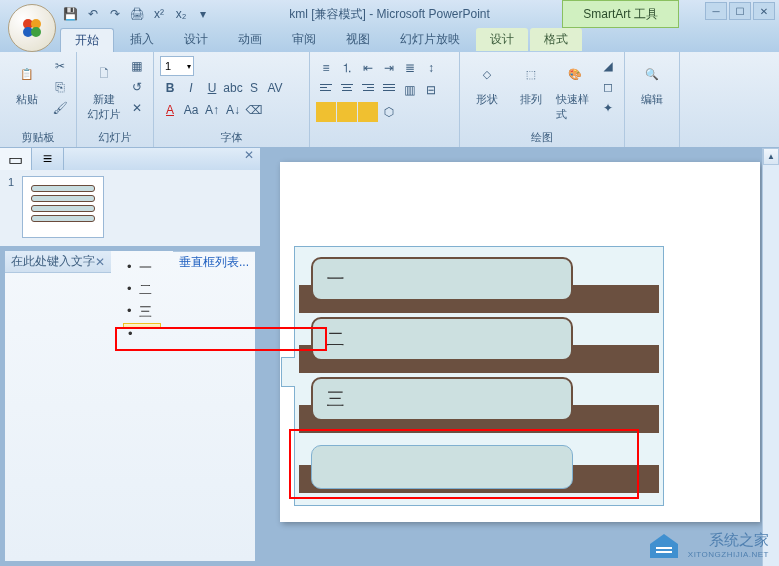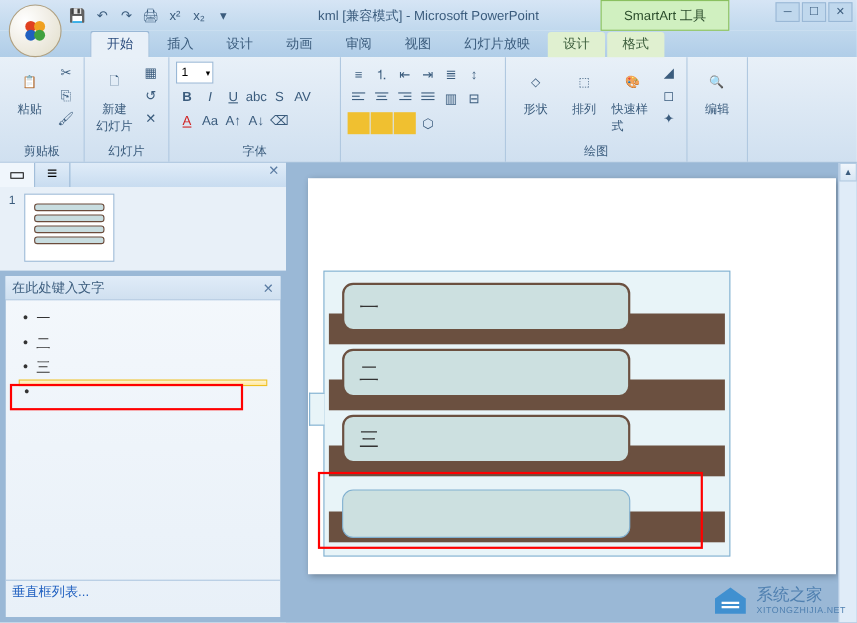--- a/index.html
+++ b/index.html
@@ -7,23 +7,23 @@
 
 .titlebar { height: 28px; background: linear-gradient(#d6e5f5, #c0d8ed); display: flex; align-items: center; position: relative; }
 .office-btn { width: 48px; height: 48px; border-radius: 50%; background: radial-gradient(circle at 30% 30%, #fff, #f0ede4, #e0ddc8); border: 1px solid #b0a080; position: absolute; left: 8px; top: 4px; z-index: 10; display: flex; align-items: center; justify-content: center; }
 .office-logo { width: 28px; height: 28px; }
 .qat { margin-left: 62px; display: flex; gap: 4px; align-items: center; }
 .qat-btn { width: 18px; height: 18px; display: flex; align-items: center; justify-content: center; color: #3b5c7d; font-size: 12px; cursor: pointer; }
 .title-text { position: absolute; left: 50%; transform: translateX(-50%); font-size: 12px; color: #3b5c7d; }
 .win-controls { position: absolute; right: 4px; top: 2px; display: flex; gap: 2px; }
 .win-btn { width: 22px; height: 18px; background: #c0d8ed; border: 1px solid #9ab8d6; font-size: 10px; display: flex; align-items: center; justify-content: center; color: #3b5c7d; }
 
-.context-tab { position: absolute; right: 116px; top: 0; height: 28px; background: #d0f0c0; border: 1px solid #8ac060; padding: 0 20px; display: flex; align-items: center; font-size: 12px; color: #2b4c2b; }
-
-.ribbon-tabs { height: 24px; background: linear-gradient(#c0d8ed, #b0cde8); display: flex; align-items: center; padding-left: 82px; gap: 2px; }
+.context-tab { position: absolute; right: 100px; top: 0; height: 28px; background: #d0f0c0; border: 1px solid #8ac060; padding: 0 20px; display: flex; align-items: center; font-size: 12px; color: #2b4c2b; }
+
+.ribbon-tabs { height: 24px; background: linear-gradient(#c0d8ed, #b0cde8); display: flex; align-items: flex-start; padding-left: 60px; gap: 2px; }
 .tab { padding: 3px 14px; font-size: 12px; color: #3b5c7d; cursor: pointer; border-radius: 3px 3px 0 0; }
 .tab.active { background: #e8f0f8; border: 1px solid #9ab8d6; border-bottom: none; color: #2b4c7d; }
 .tab.context-style { background: #e0f0d0; color: #3b5c3b; }
 
 .ribbon { height: 96px; background: linear-gradient(#e8f0f8, #d0e0f0); border-bottom: 1px solid #9ab8d6; display: flex; }
 .group { border-right: 1px solid #b0c8e0; padding: 4px 6px 2px; display: flex; flex-direction: column; justify-content: space-between; }
 .group-label { font-size: 11px; color: #3b5c7d; text-align: center; padding-top: 2px; }
 .group-content { display: flex; gap: 2px; align-items: flex-start; }
 .big-btn { width: 42px; display: flex; flex-direction: column; align-items: center; gap: 2px; padding: 2px; cursor: pointer; font-size: 11px; color: #3b5c7d; }
 .big-btn .icon { width: 32px; height: 32px; display: flex; align-items: center; justify-content: center; }
@@ -40,42 +40,42 @@
 .left-panel { width: 260px; display: flex; flex-direction: column; }
 .thumb-tabs { height: 22px; background: linear-gradient(#e0ecf8, #c8dcf0); display: flex; }
 .thumb-tab { width: 32px; border-right: 1px solid #9ab8d6; display: flex; align-items: center; justify-content: center; }
 .thumb-tab.active { background: #f0f6fc; }
 .thumb-close { margin-left: auto; padding: 0 6px; color: #5b7ca3; font-size: 12px; }
 .thumbnails { background: #e8f0f8; padding: 6px; height: 76px; }
 .thumb { width: 82px; height: 62px; background: #fff; border: 1px solid #9ab8d6; display: flex; flex-direction: column; gap: 3px; padding: 8px; position: relative; }
 .thumb-num { position: absolute; left: -14px; top: 0; font-size: 11px; color: #3b5c7d; }
 .thumb-bar { height: 7px; background: #c8dde0; border: 1px solid #6b4b3b; border-radius: 3px; }
 
-.text-pane { flex: 1; background: linear-gradient(#f4f8fc, #e8f0f8); border: 1px solid #9ab8d6; margin: 4px; display: flex; flex-direction: column; }
+.text-pane { flex: 1; background: linear-gradient(#f4f8fc, #e8f0f8); border: 1px solid #9ab8d6; margin: 4px; display: flex; flex-direction: row; }
 .text-pane-header { height: 22px; background: linear-gradient(#e0ecf8, #d0e0f0); border-bottom: 1px solid #b0c8e0; display: flex; align-items: center; padding: 0 6px; font-size: 12px; color: #3b5c7d; }
 .text-pane-header .close { margin-left: auto; color: #5b7ca3; cursor: pointer; }
 .text-list { flex: 1; padding: 6px 12px; font-size: 13px; color: #333; position: relative; }
 .text-item { padding: 2px 0 2px 16px; position: relative; }
 .text-item::before { content: "•"; position: absolute; left: 4px; }
 .text-item.selected { background: linear-gradient(#fff4d0, #ffe8a0); border: 1px solid #f0c020; }
 .red-box-1 { position: absolute; left: 4px; top: 76px; width: 212px; height: 24px; border: 2px solid #ff0000; z-index: 5; }
 .text-pane-footer { height: 34px; border-top: 1px solid #b0c8e0; padding: 2px 6px; font-size: 12px; color: #2060c0; }
 
 .slide-area { flex: 1; background: #9ab8d6; display: flex; justify-content: center; padding: 14px 8px; overflow: hidden; position: relative; }
 .slide { width: 480px; height: 360px; background: #fff; box-shadow: 2px 2px 6px rgba(0,0,0,0.3); position: relative; }
 .smartart-frame { position: absolute; left: 14px; top: 84px; width: 370px; height: 260px; border: 1px solid #80b0d0; background: #e8f4f8; }
 .sa-container { position: absolute; left: 4px; top: 4px; right: 4px; bottom: 4px; }
 .sa-stripe { position: absolute; left: 0; right: 0; height: 28px; background: #6b5040; }
 .sa-shape { position: absolute; left: 12px; width: 262px; height: 44px; background: #cce0e0; border: 2px solid #6b5040; border-radius: 10px; display: flex; align-items: center; padding-left: 14px; font-size: 18px; color: #333; }
 .sa-shape.selected { border: 1px solid #80b0d0; }
 .red-box-2 { position: absolute; border: 2px solid #ff0000; z-index: 5; }
 .expand-tab { position: absolute; left: -14px; top: 110px; width: 14px; height: 30px; background: #e8f4f8; border: 1px solid #80b0d0; border-right: none; }
 
 .watermark { position: absolute; right: 10px; bottom: 6px; display: flex; align-items: center; gap: 6px; z-index: 20; }
-.wm-text { font-size: 15px; color: #5080b0; }
+.wm-text { font-size: 15px; color: #5080b0; text-align: right; }
 .wm-sub { font-size: 8px; color: #5080b0; letter-spacing: 0.5px; }
 .wm-icon { width: 36px; height: 30px; }
 
 .scrollbar-v { position: absolute; right: 0; top: 0; bottom: 0; width: 17px; background: #e0ecf8; border-left: 1px solid #b0c8e0; }
 .sb-btn { height: 17px; background: linear-gradient(#f0f6fc, #d8e6f4); border: 1px solid #b0c8e0; display: flex; align-items: center; justify-content: center; font-size: 8px; color: #3b5c7d; }
 </style>
 </head>
 <body>
 
 <div class="titlebar">

